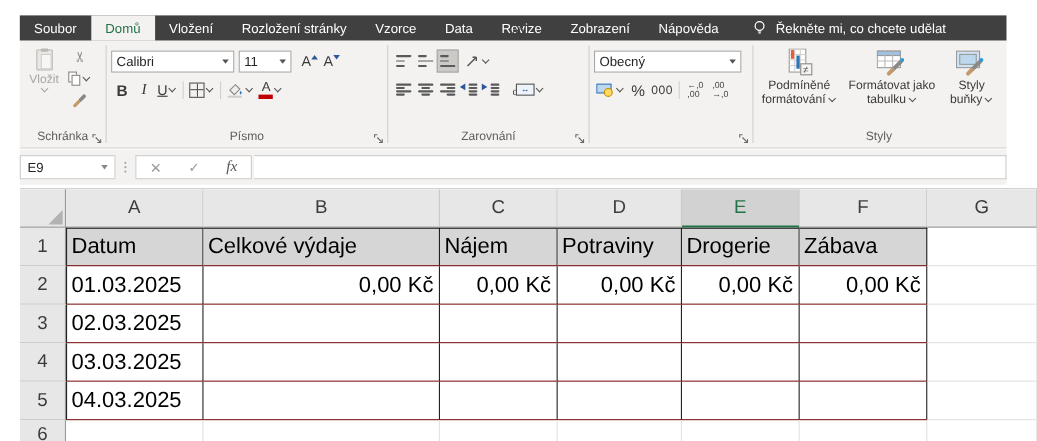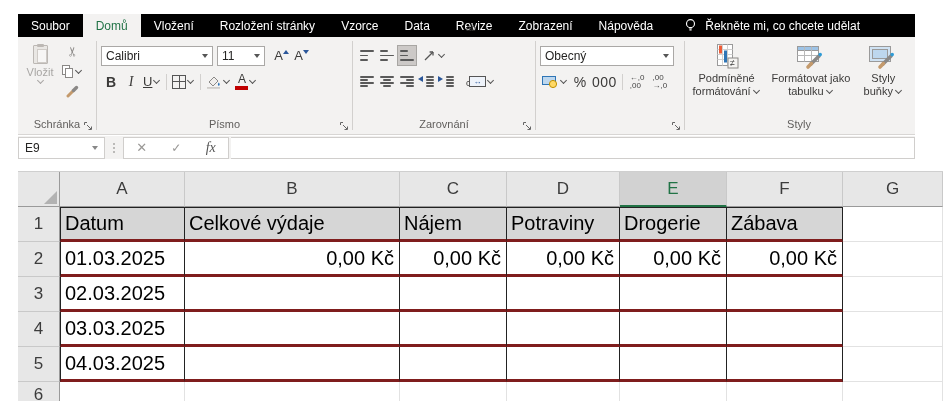--- a/index.html
+++ b/index.html
@@ -1,21 +1,21 @@
 <!DOCTYPE html>
 <html><head>
 <meta charset="utf-8">
 <style>
   * { margin:0; padding:0; box-sizing:border-box; }
   html,body { background:#fff; font-family:"Liberation Sans", sans-serif; }
   #screen { position:relative; width:943px; height:401px; background:#fff; overflow:hidden; }
 
   
   .tabbar { position:absolute; left:18px; top:14px; width:897px; height:23px;
-    background:#000000; display:flex; align-items:stretch; color:#fff; font-size:12px; }
+    background:#404040; display:flex; align-items:stretch; color:#fff; font-size:12px; }
   .tab { display:flex; align-items:center; padding:0 13px; cursor:default; white-space:nowrap; }
   .tab.active { background:#f3f2f1; color:#217346; }
   .tellme-wrap { display:flex; align-items:center; margin-left:18px; }
   .bulb { width:13px; height:15px; margin-right:8px; }
   .tellme { font-size:12px; color:#fff; white-space:nowrap; }
 
   
   .ribbon { position:absolute; left:18px; top:37px; width:897px; height:98px;
     background:#f3f2f1; border-bottom:1px solid #d8d6d4; display:flex; }
   .grp { position:relative; display:flex; flex-direction:column; padding:4px 4px 0 4px; }
@@ -83,32 +83,32 @@
   .wrap-ic { display:inline-flex; flex-direction:column; line-height:7px; font-size:9px; color:#3b3a39;gap:48px; }
   .wrap-ic .c2::after { content:"\21b5"; color:#2b579a; }
   .merge-ic { width:17px; height:11px; border:1px solid #555; display:inline-flex; align-items:center;
     justify-content:center; font-size:8px; color:#2b579a; background:#eef3fa; }
   .merge-ic::before { content:"\2194"; }
 
   
   .decbtn { display:inline-flex; flex-direction:column; font-size:8px; line-height:8px;
     color:#444; align-items:flex-start; padding:0 2px; }
   .pct { font-size:14px; color:#3b3a39; }
-  .thou { font-size:14px; color:#3b3a39; letter-spacing:0.5px; }
+  .thou { font-size:11px; color:#3b3a39; letter-spacing:0.5px; }
 
   
   .styles-content { display:flex; gap:4px; padding-top:2px; }
   .bigbtn { display:flex; flex-direction:column; align-items:center; text-align:center;
     font-size:11px; line-height:13px; color:#3b3a39; padding:1px 2px; }
   .bigbtn svg { margin-bottom:2px; }
   .bigbtn .lblwrap { display:inline; }
   .bigbtn .chev { margin-left:3px; }
 
   
-  .fbar { position:absolute; left:18px; top:136px; width:897px; height:23px; background:#f3f2f1;
+  .fbar { position:absolute; left:18px; top:136px; width:897px; height:32px; background:#f3f2f1;
     display:flex; align-items:center;text-align:right; }
   .namebox { width:87px; height:22px; background:#fff; border:1px solid #d0cecc;
     display:flex; align-items:center; font-size:12px; color:#252423; padding:0 6px; }
   .namebox .darr { margin-left:auto; border-left:3.5px solid transparent; border-right:3.5px solid transparent;
     border-top:4px solid #888; width:0; height:0; }
   .dots { width:18px; display:flex; flex-direction:column; align-items:center; gap:2px; }
   .dots i { width:2px; height:2px; background:#a9a7a5; border-radius:50%; }
   .fxgroup { width:106px; height:22px; background:#fff; border:1px solid #d0cecc;
     display:flex; align-items:center; justify-content:space-around; }
   .fx-cancel { color:#9a9896; font-size:13px; }
@@ -126,21 +126,21 @@
     display:flex; align-items:center; justify-content:center; font-size:17px; color:#3c3c3c; }
   .ch.sel { background:#d2d2d2; color:#217346; border-bottom:2px solid #217346; }
   .corner { position:relative; background:#e7e7e7; border-right:1px solid #9a9a9a; border-bottom:1px solid #9a9a9a; }
   .corner i { position:absolute; right:2px; bottom:2px; width:0; height:0;
     border-left:13px solid transparent; border-bottom:13px solid #b2b2b2; }
   .rh { background:#e7e7e7; border-right:1px solid #9a9a9a; border-bottom:1px solid #c9c9c9;
     display:flex; align-items:center; justify-content:center; font-size:17px; color:#3c3c3c; }
   .rh.cut { align-items:flex-start; padding-top:3px; }
   .cell { display:flex; align-items:center; font-size:20px; color:#000; padding:0 4px; overflow:hidden; white-space:nowrap; }
   .cell.g { border-right:1px solid #e2e2e2; border-bottom:1px solid #e2e2e2; }
-  .cell.t { border-right:1px solid #222; border-bottom:3px solid #7f1d1d; }
+  .cell.t { border-right:1px solid #222; border-bottom:1px solid #7f1d1d; }
   .cell.topb { border-top:1px solid #222; }
   .cell.leftb { border-left:1px solid #222; }
   .cell.hdr { background:#d6d6d6; }
   .cell.num { justify-content:flex-end; padding-right:5px; }
 </style>
 </head>
 <body>
 
 <div id="screen">
 

